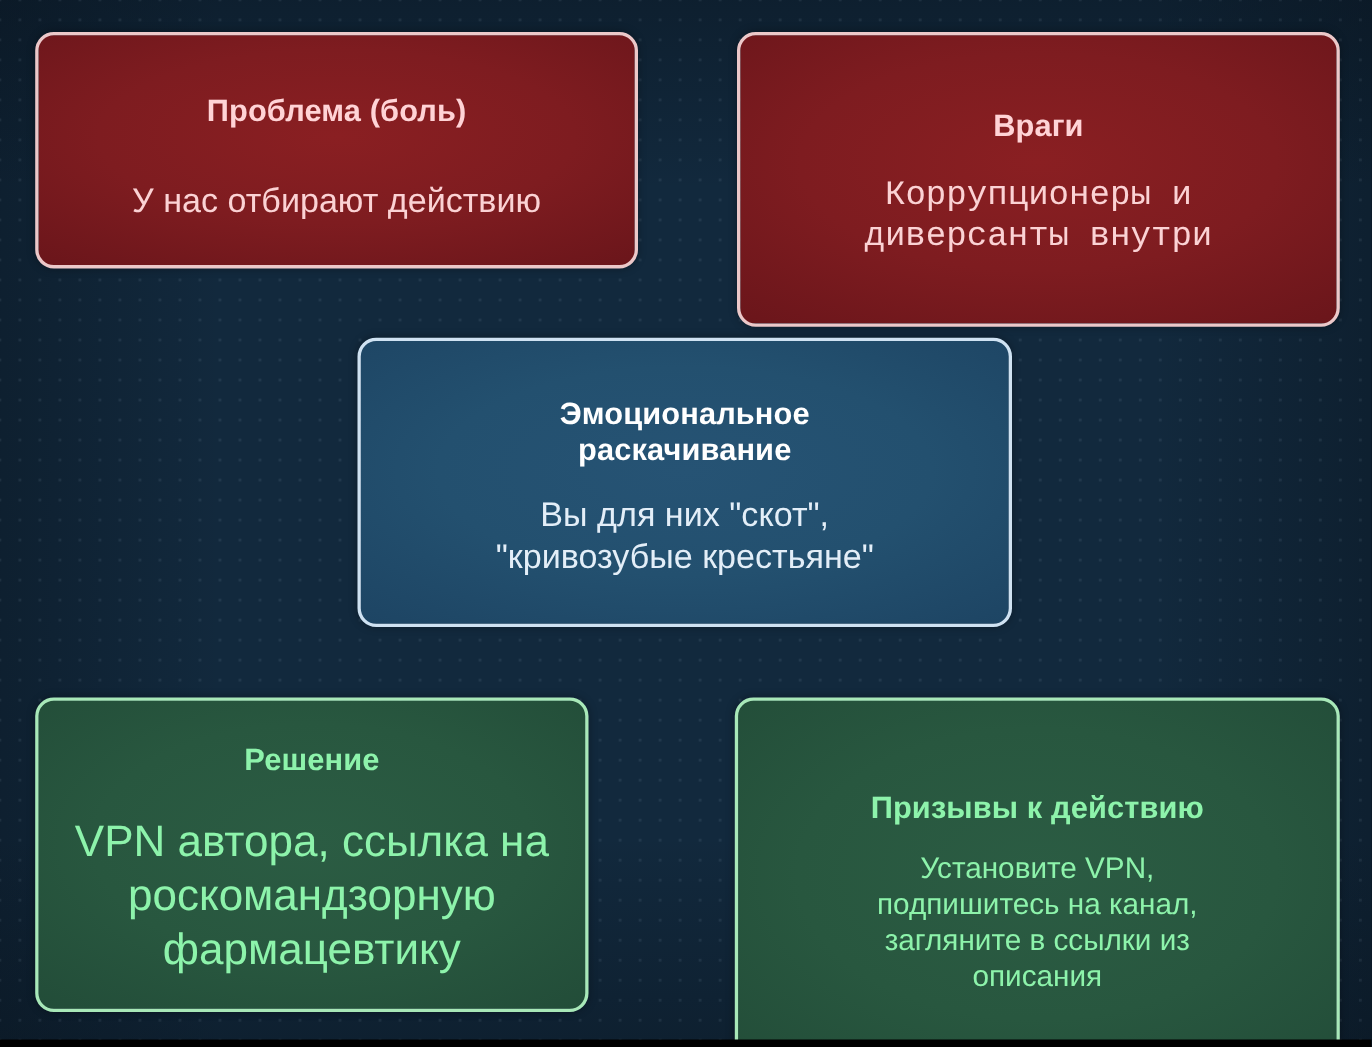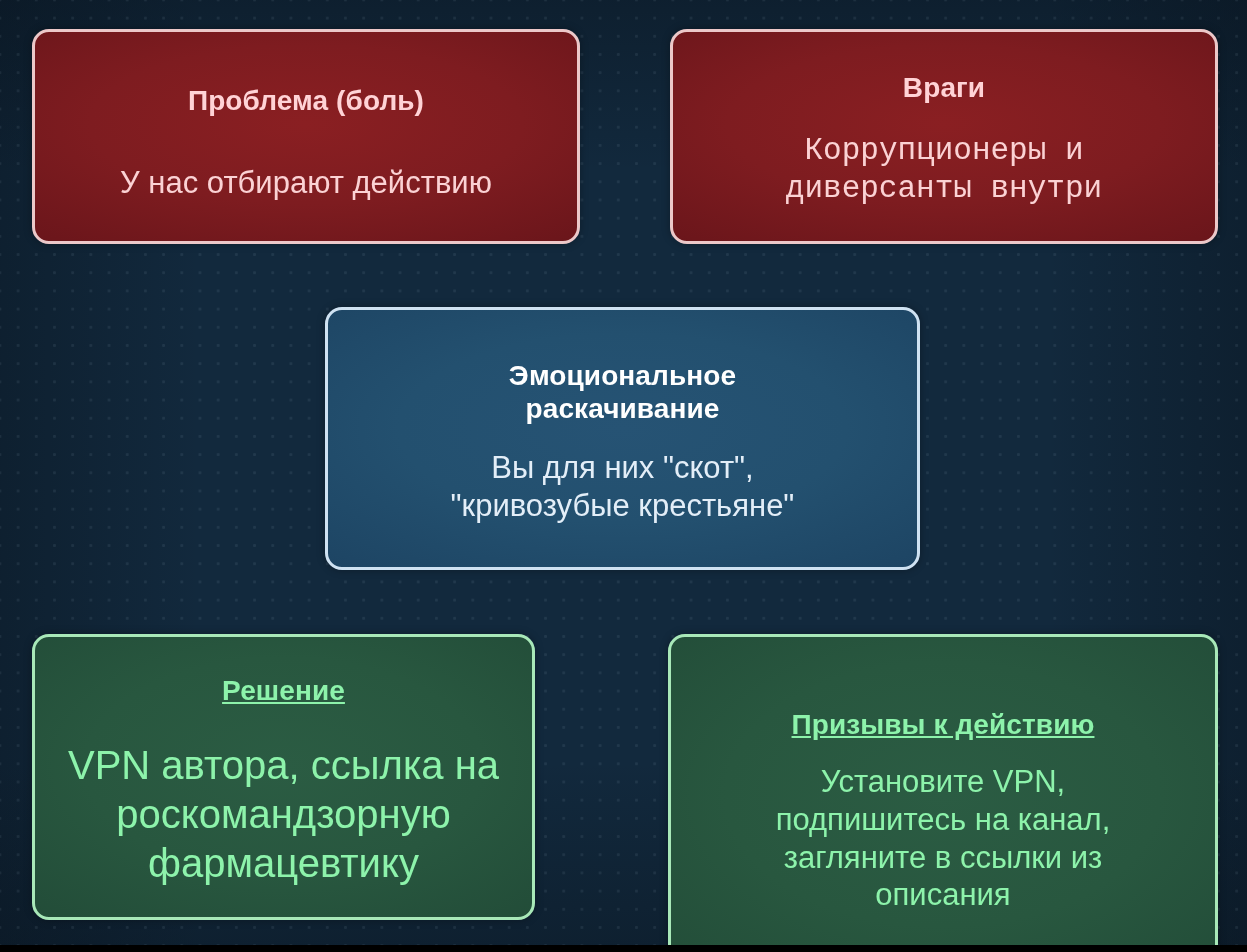--- a/index.html
+++ b/index.html
@@ -110,53 +110,53 @@
   .card.blue .card-title { color: #ffffff; }
   .card.blue .card-body  { color: #e3eef8; }
 
   
   .card.green {
     background:
       radial-gradient(ellipse 95% 92% at 50% 46%, #2b5c43 0%, #28573f 42%, #224c38 80%, #1f4634 100%);
     border: 3px solid #a8e8b8;
     box-shadow: 0 0 8px rgba(0,0,0,0.30);
   }
-  .card.green .card-title { color: #8df3ab; text-decoration: underline; }
+  .card.green .card-title { color: #8df3ab; }
   .card.green .card-body  { color: #8df3ab; }
 
   
   #card-problem {
     left: 32px;  top: 29px;  width: 548px;  height: 215px;
   }
   #card-problem .card-title { font-size: 28px; margin-top: 12px; }
   #card-problem .card-body  { font-size: 31px; margin-top: 47px; }
 
   #card-enemies {
-    left: 670px; top: 29px;  width: 548px;  height: 215px;
+    left: 670px; top: 29px;  width: 548px;  height: 268px;
   }
   #card-enemies .card-title { font-size: 28px; margin-top: 6px; }
   #card-enemies .card-body  { font-size: 31px; margin-top: 28px; font-family: Liberation Mono, monospace; }
 
   #card-emotional {
     left: 325px; top: 307px; width: 595px;  height: 263px;
   }
   #card-emotional .card-title { font-size: 28px; margin-top: 6px; }
   #card-emotional .card-body  { font-size: 31px; margin-top: 24px; }
 
   #card-solution {
     left: 32px;  top: 634px; width: 503px;  height: 286px;
   }
   #card-solution .card-title { font-size: 28px; margin-top: 8px; }
   #card-solution .card-body  { font-size: 40px; margin-top: 34px; }
 
   #card-cta {
     left: 668px; top: 634px; width: 550px;  height: 348px;
   }
   #card-cta .card-title { font-size: 28px; margin-top: 6px; }
-  #card-cta .card-body  { font-size: 31px; margin-top: 22px; }
+  #card-cta .card-body  { font-size: 27px; margin-top: 22px; }
 </style>
 </head>
 <body>
 
 <div id="canvas">
 
   <div id="bg-gradient"></div>
   <div id="bg-gradient2"></div>
   <div id="bg-dots"></div>
 

